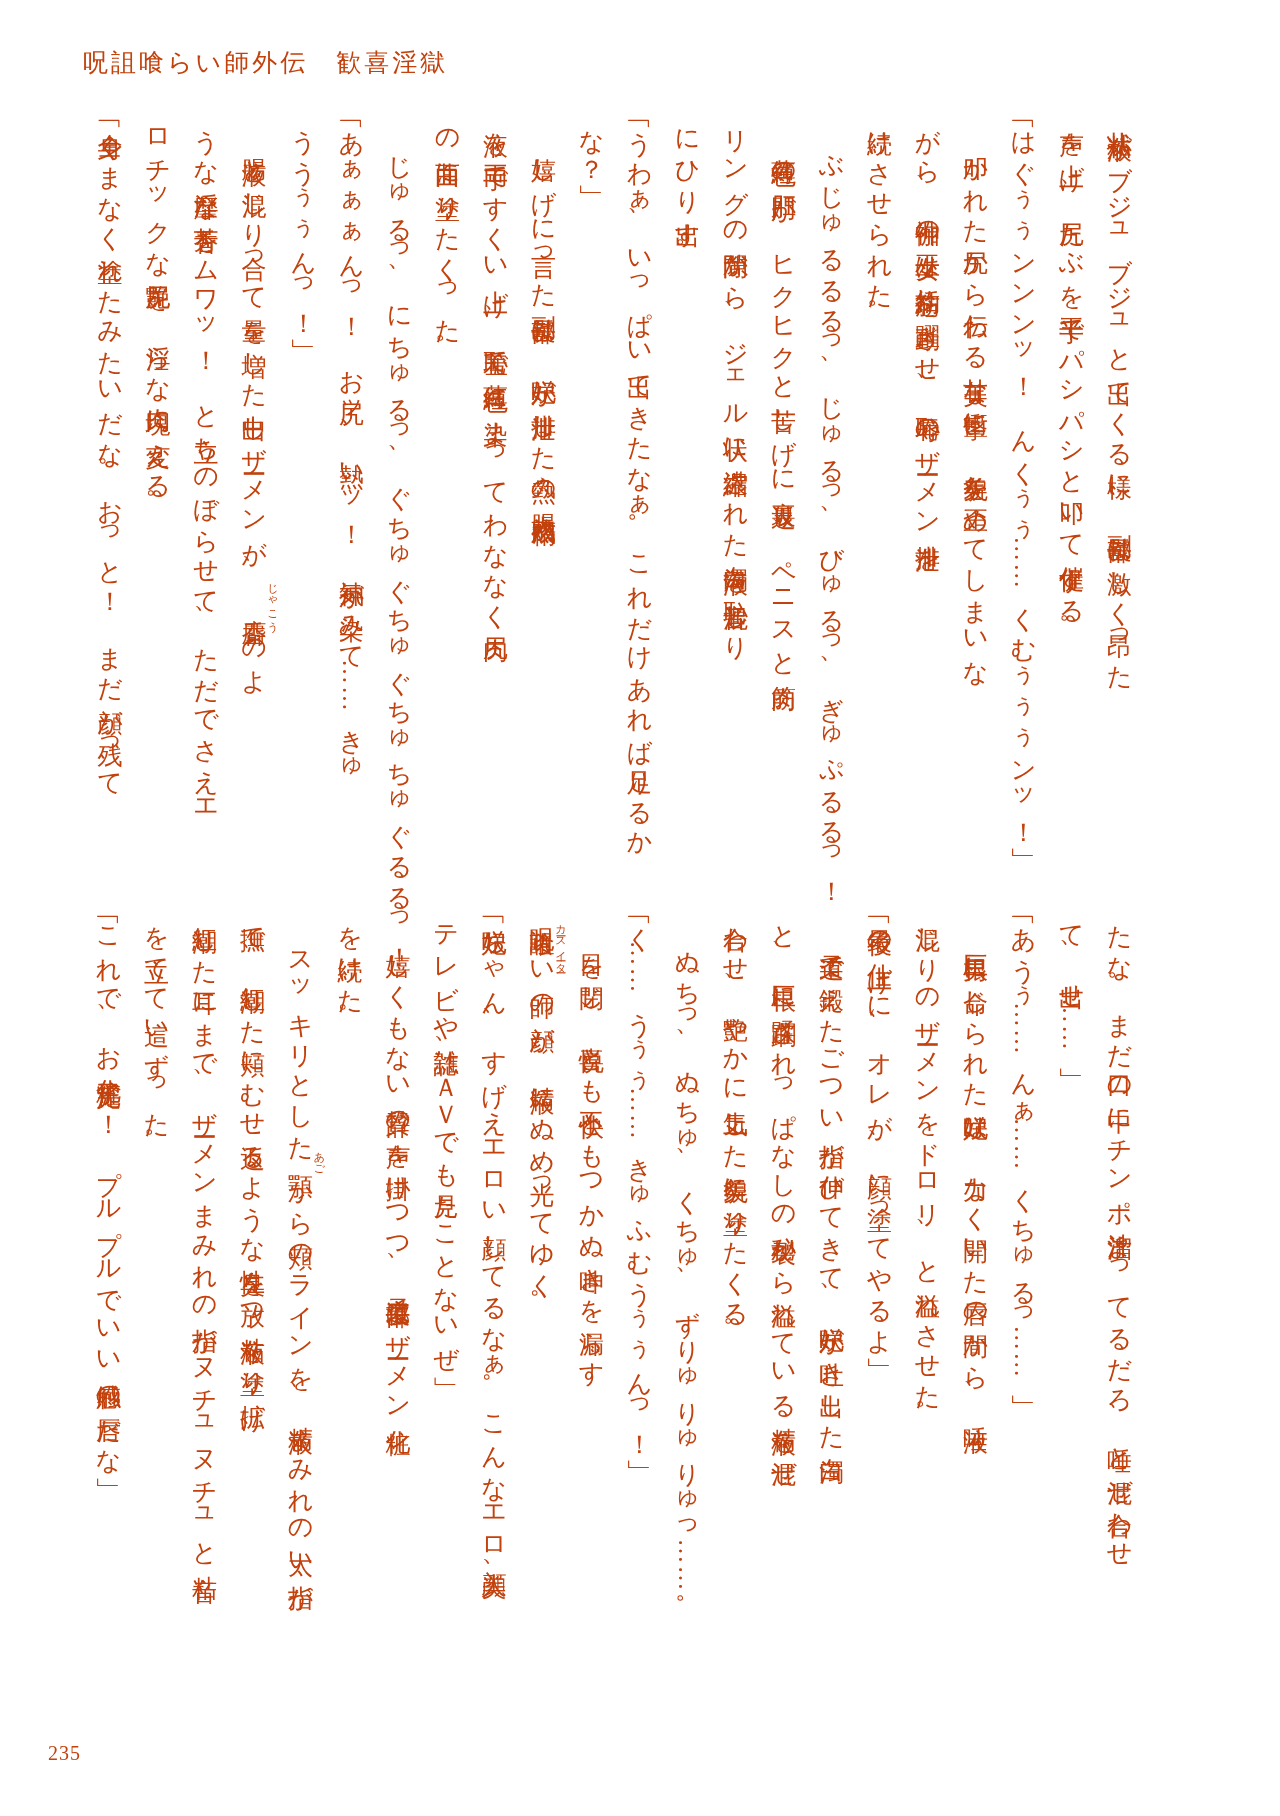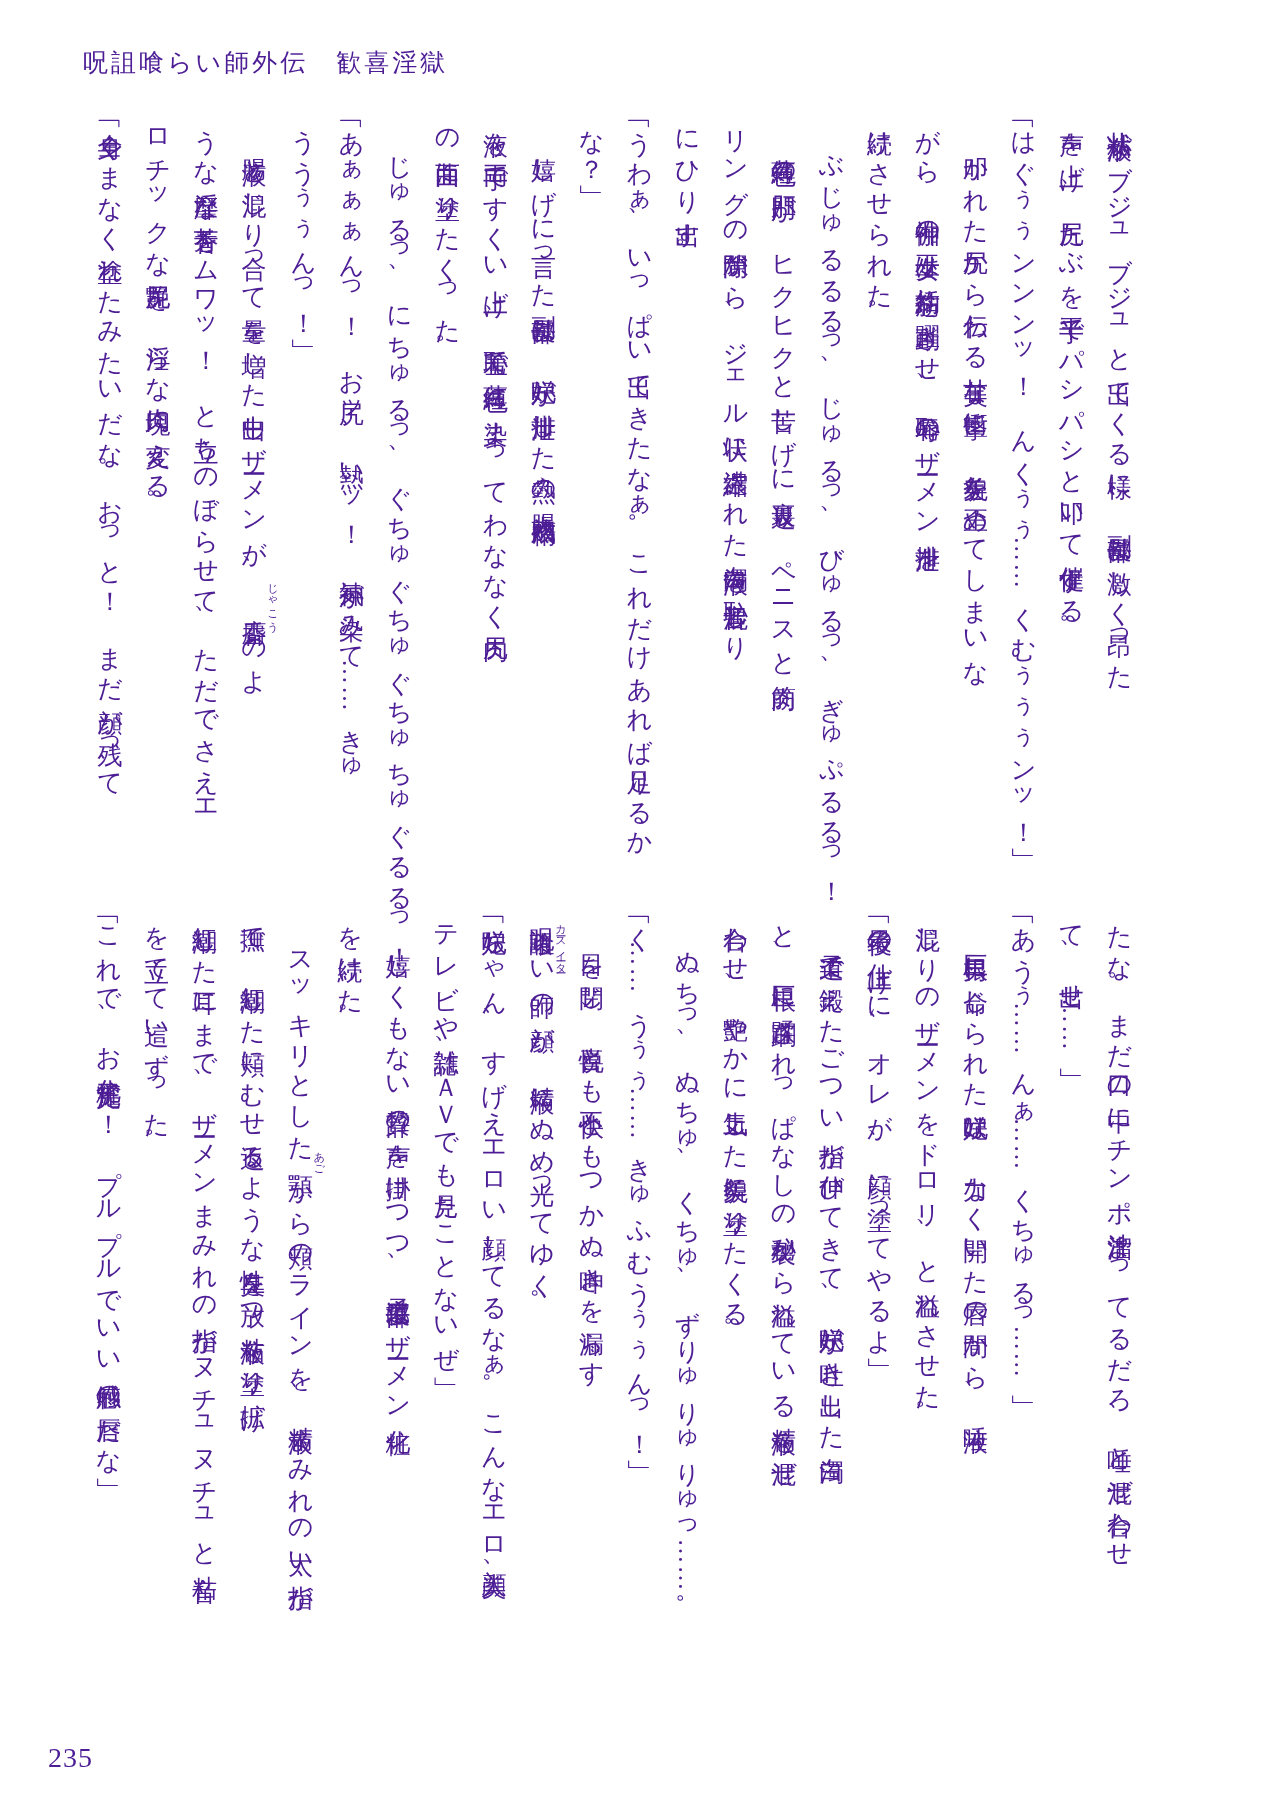--- a/index.html
+++ b/index.html
@@ -1,21 +1,21 @@
 <!DOCTYPE html>
 <html lang="ja"><head>
 <meta charset="utf-8">
 <style>
   html,body{margin:0;padding:0;background:#e8e8e8;}
   .page{
     position:relative;
     width:1280px;height:1816px;
     margin:0 auto;
     background:#ffffff;
-    color:#4c1d95;
+    color:#c2410c;
     font-family:"Liberation Serif","DejaVu Serif",serif;
     overflow:hidden;
   }
   .running-header{
     position:absolute;
     left:83px;top:46px;
     font-size:25px;
     letter-spacing:3px;
     white-space:pre;
   }
@@ -37,21 +37,21 @@
   }
   ruby{ruby-align:center;}
   rt{
     font-size:11px;
     letter-spacing:0;
     font-family:"Liberation Serif","DejaVu Serif",serif;
   }
   .page-number{
     position:absolute;
     left:48px;top:1742px;
-    font-size:28px;
+    font-size:20px;
     letter-spacing:1px;
   }
 </style>
 </head>
 <body>
 
 <div class="page">
   <div class="running-header">呪詛喰らい師外伝　歓喜淫獄</div>
 
   <section class="text-block top">

